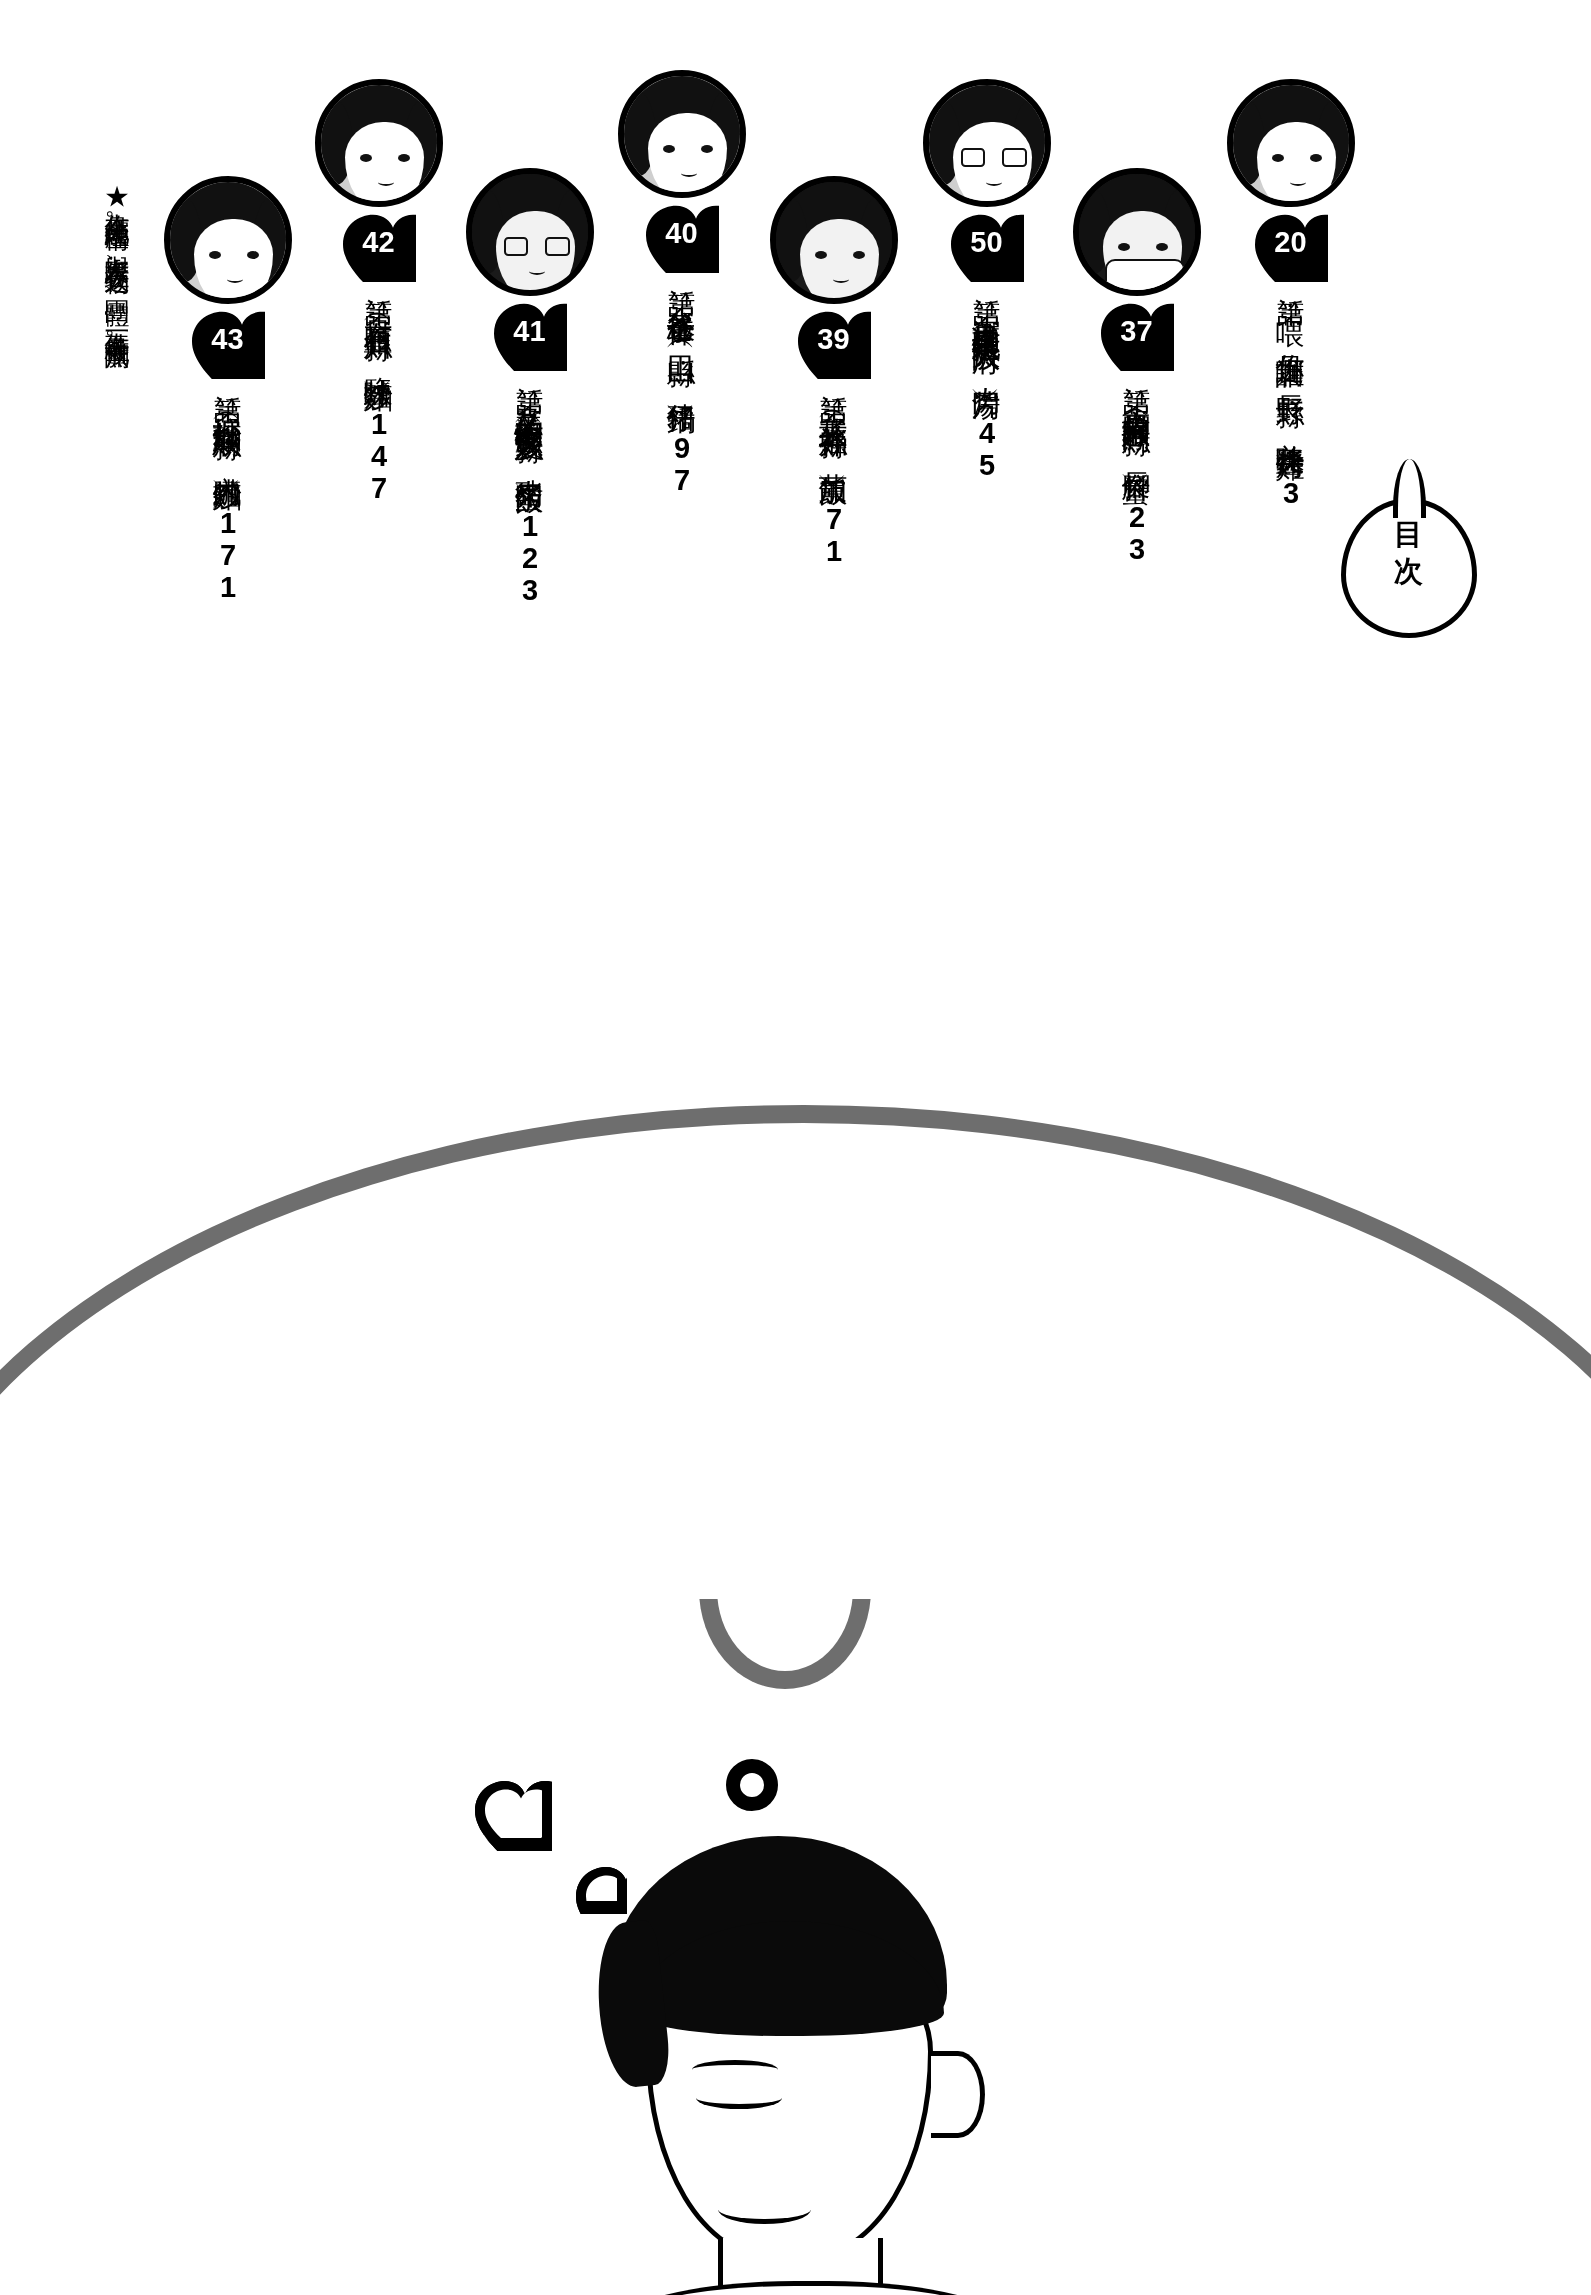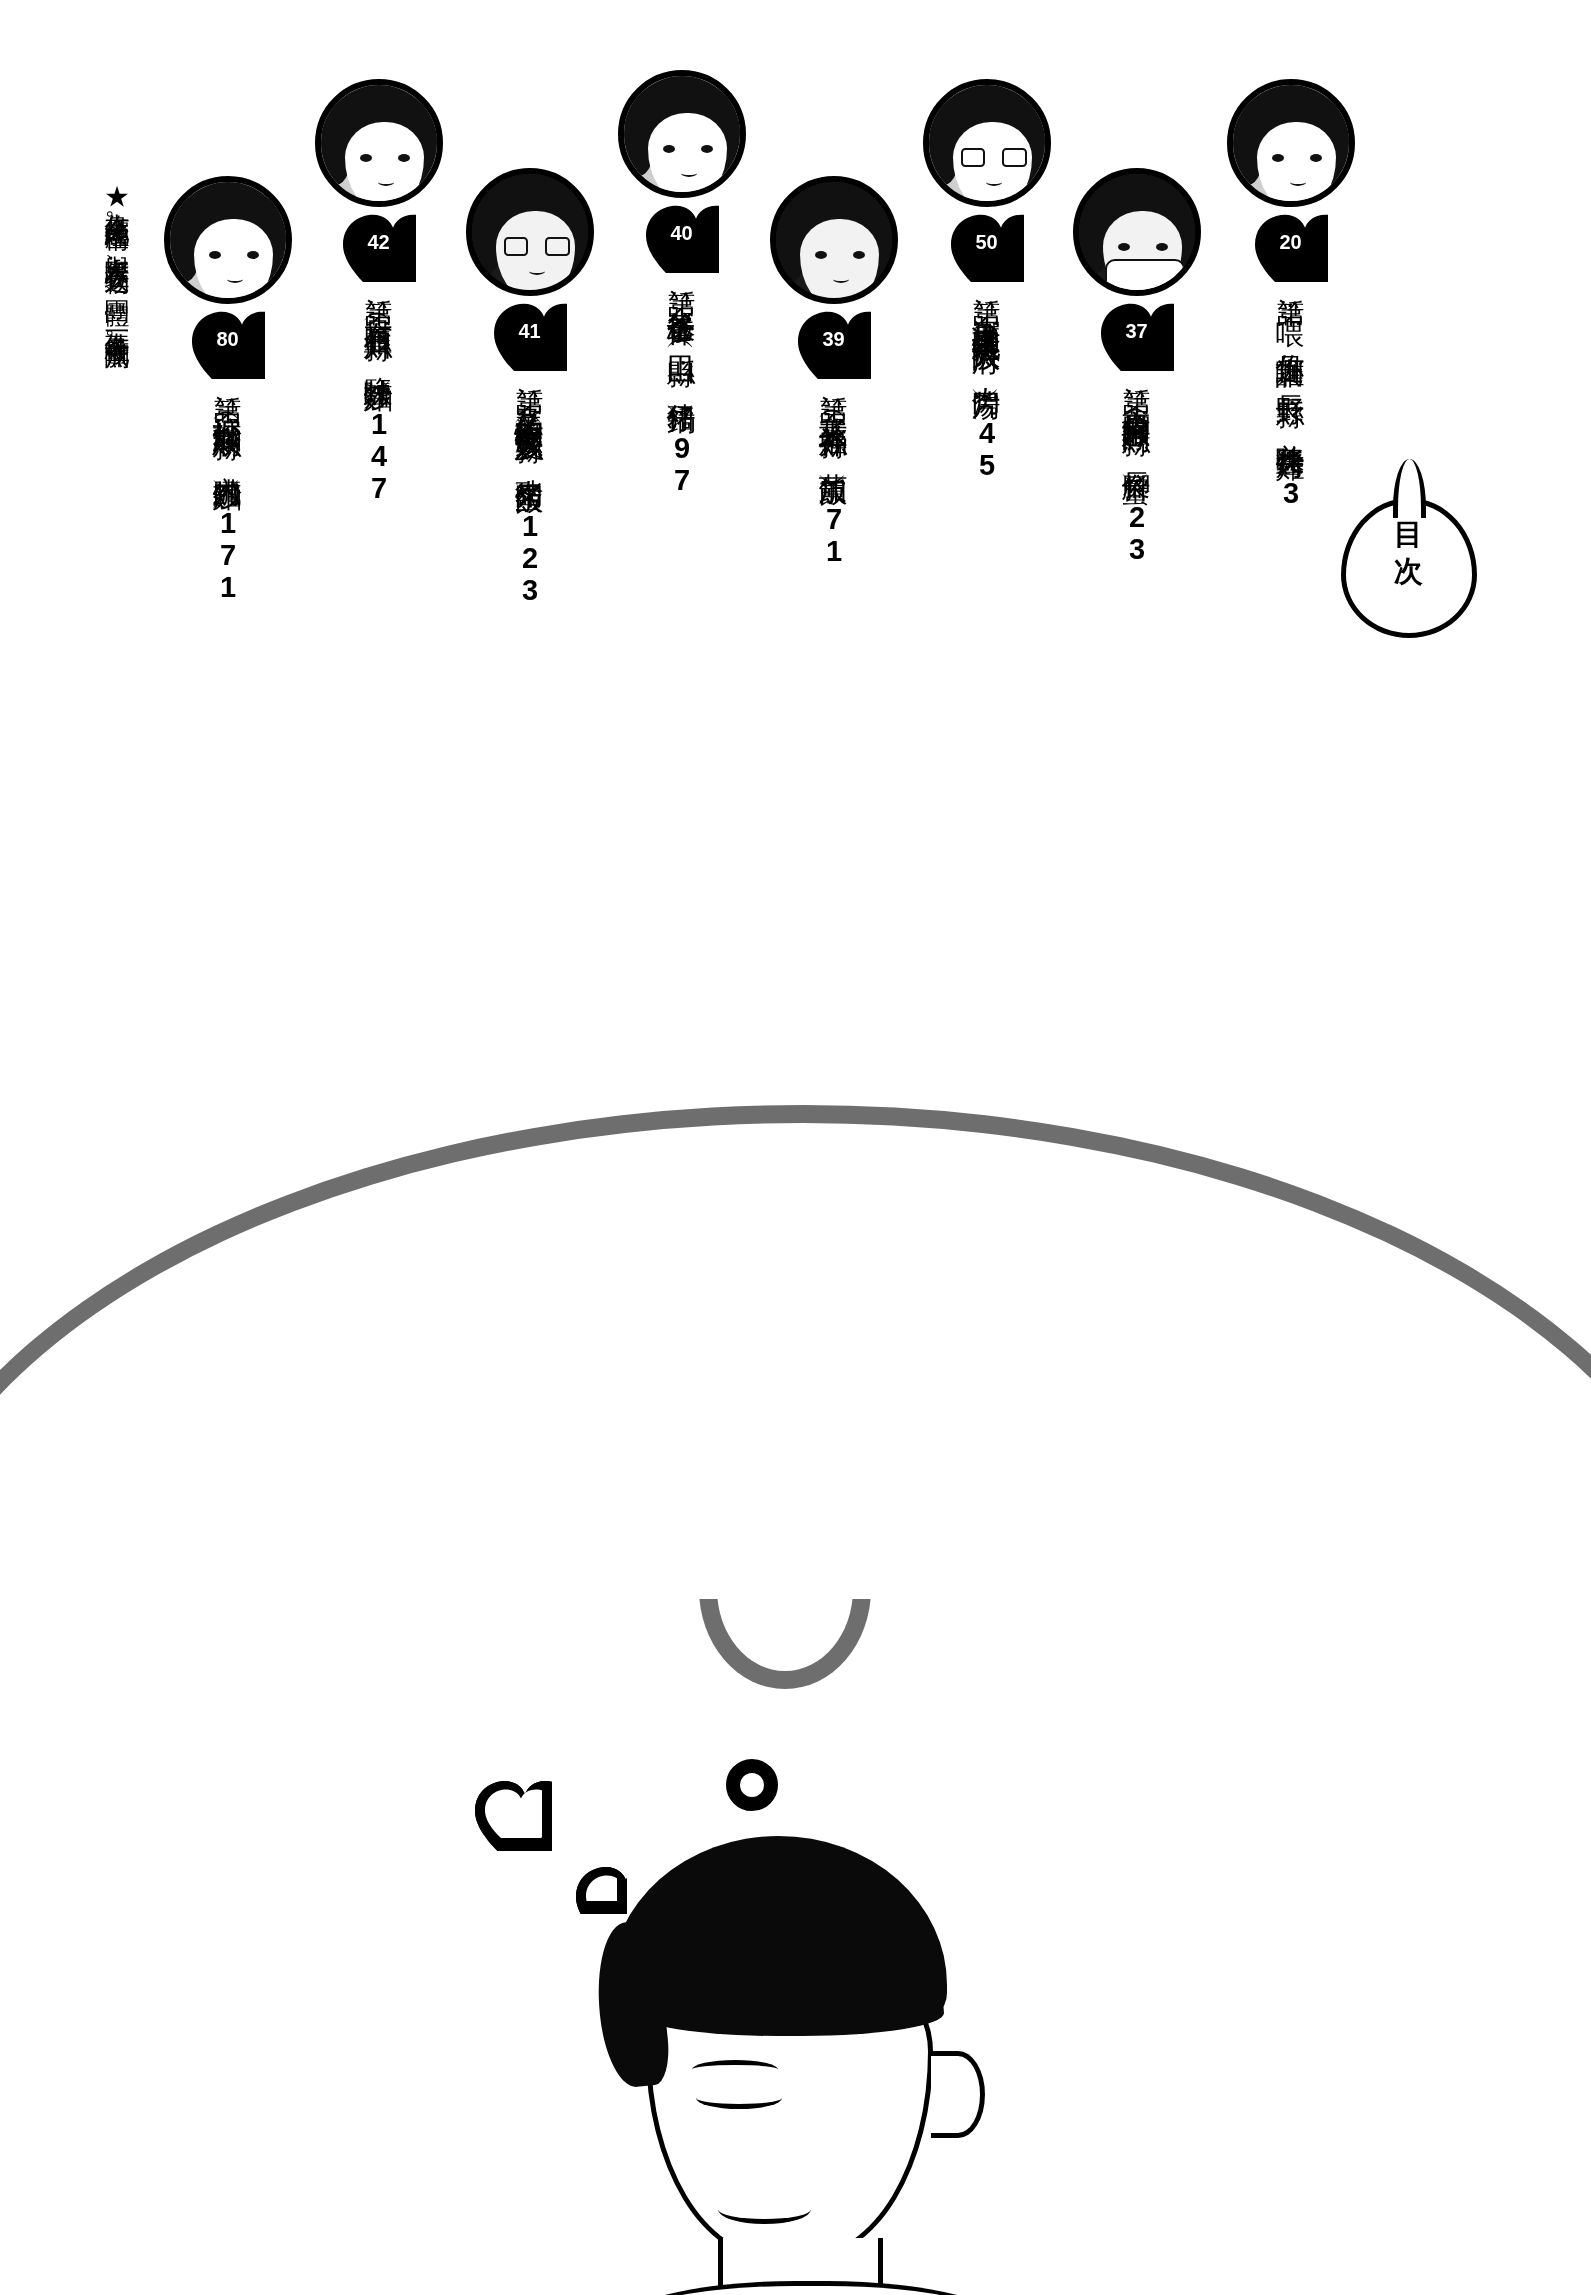--- a/index.html
+++ b/index.html
@@ -87,21 +87,21 @@
 
   .heart{
     position:relative; width:75px;height:69px; margin-top:5.7px;
   }
   .heart .hb{
     position:absolute; inset:0; background:#000;
     clip-path:path("M52 94 C52 94 2 62 2 32 C2 12 18 2 32 2 C43 2 50 9 52 15 C54 9 61 2 72 2 C86 2 102 12 102 32 C102 62 52 94 52 94 Z");
   }
   .heart .num{
     position:absolute; inset:0; display:flex; align-items:center; justify-content:center;
-    color:#fff; font-weight:bold; font-size:20px; padding-bottom:10px;
+    color:#fff; font-weight:bold; font-size:29px; padding-bottom:10px;
     font-family:"Liberation Sans",sans-serif;
   }
   .chap .dihua{
     font-size:27px; line-height:1.05; letter-spacing:1.4px; margin-top:-2.9px;
     writing-mode:vertical-rl; text-orientation:upright; font-weight:500;
   }
   .chap .dihua .d1{display:block;}
   .chap .title{
     writing-mode:vertical-rl; text-orientation:upright;
     font-size:29px; line-height:1.18; letter-spacing:2.2px; margin-top:18.7px;
@@ -391,21 +391,21 @@
       <div class="hair"></div>
         <div class="hair2"></div>
         <div class="hair3"></div>
       <div class="face"></div>
         <div class="eye l"></div>
         <div class="eye r"></div>
         <div class="mouth"></div>
     </div>
     <div class="heart">
       <div class="hb"></div>
-      <div class="num">80</div>
+      <div class="num">43</div>
     </div>
     <div class="dihua">
       <span class="d1">第</span>
     </div>
     <div class="dihua">
       <span class="d1">話</span>
     </div>
     <div class="title">挖掘炒麵（鳥取縣‧內臟炒麵）…</div>
     <div class="page">171</div>
   </div>

